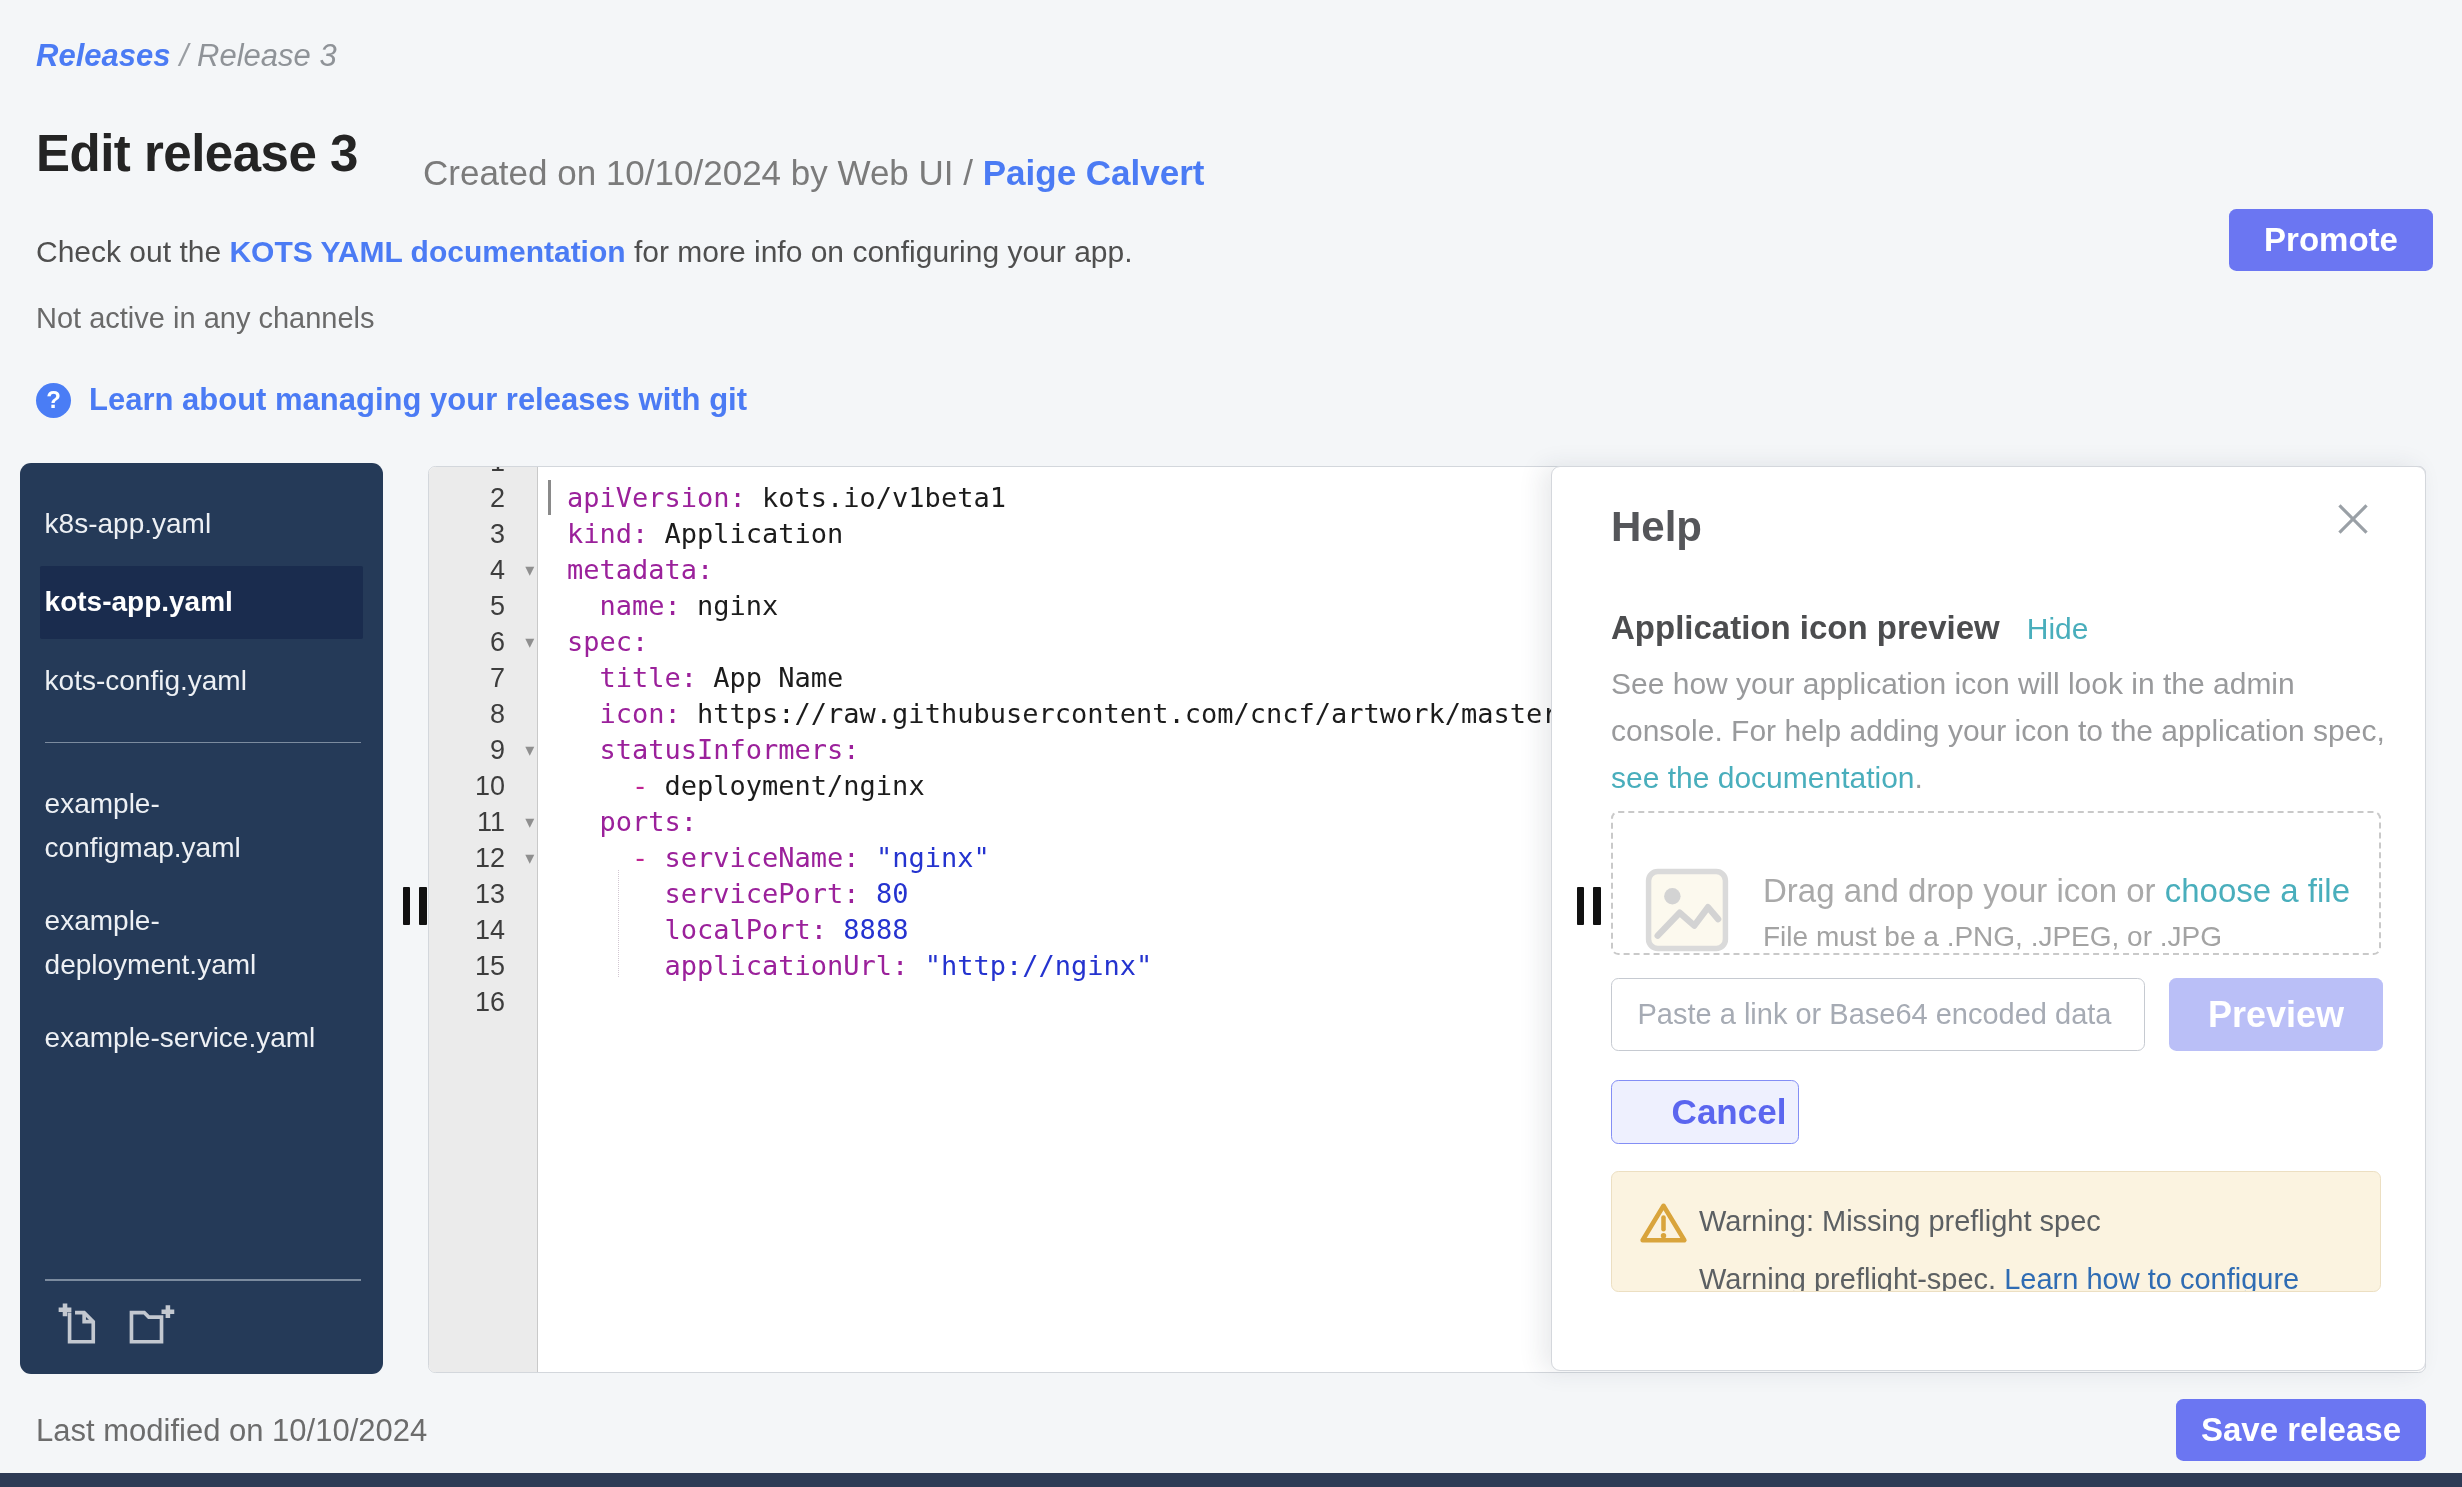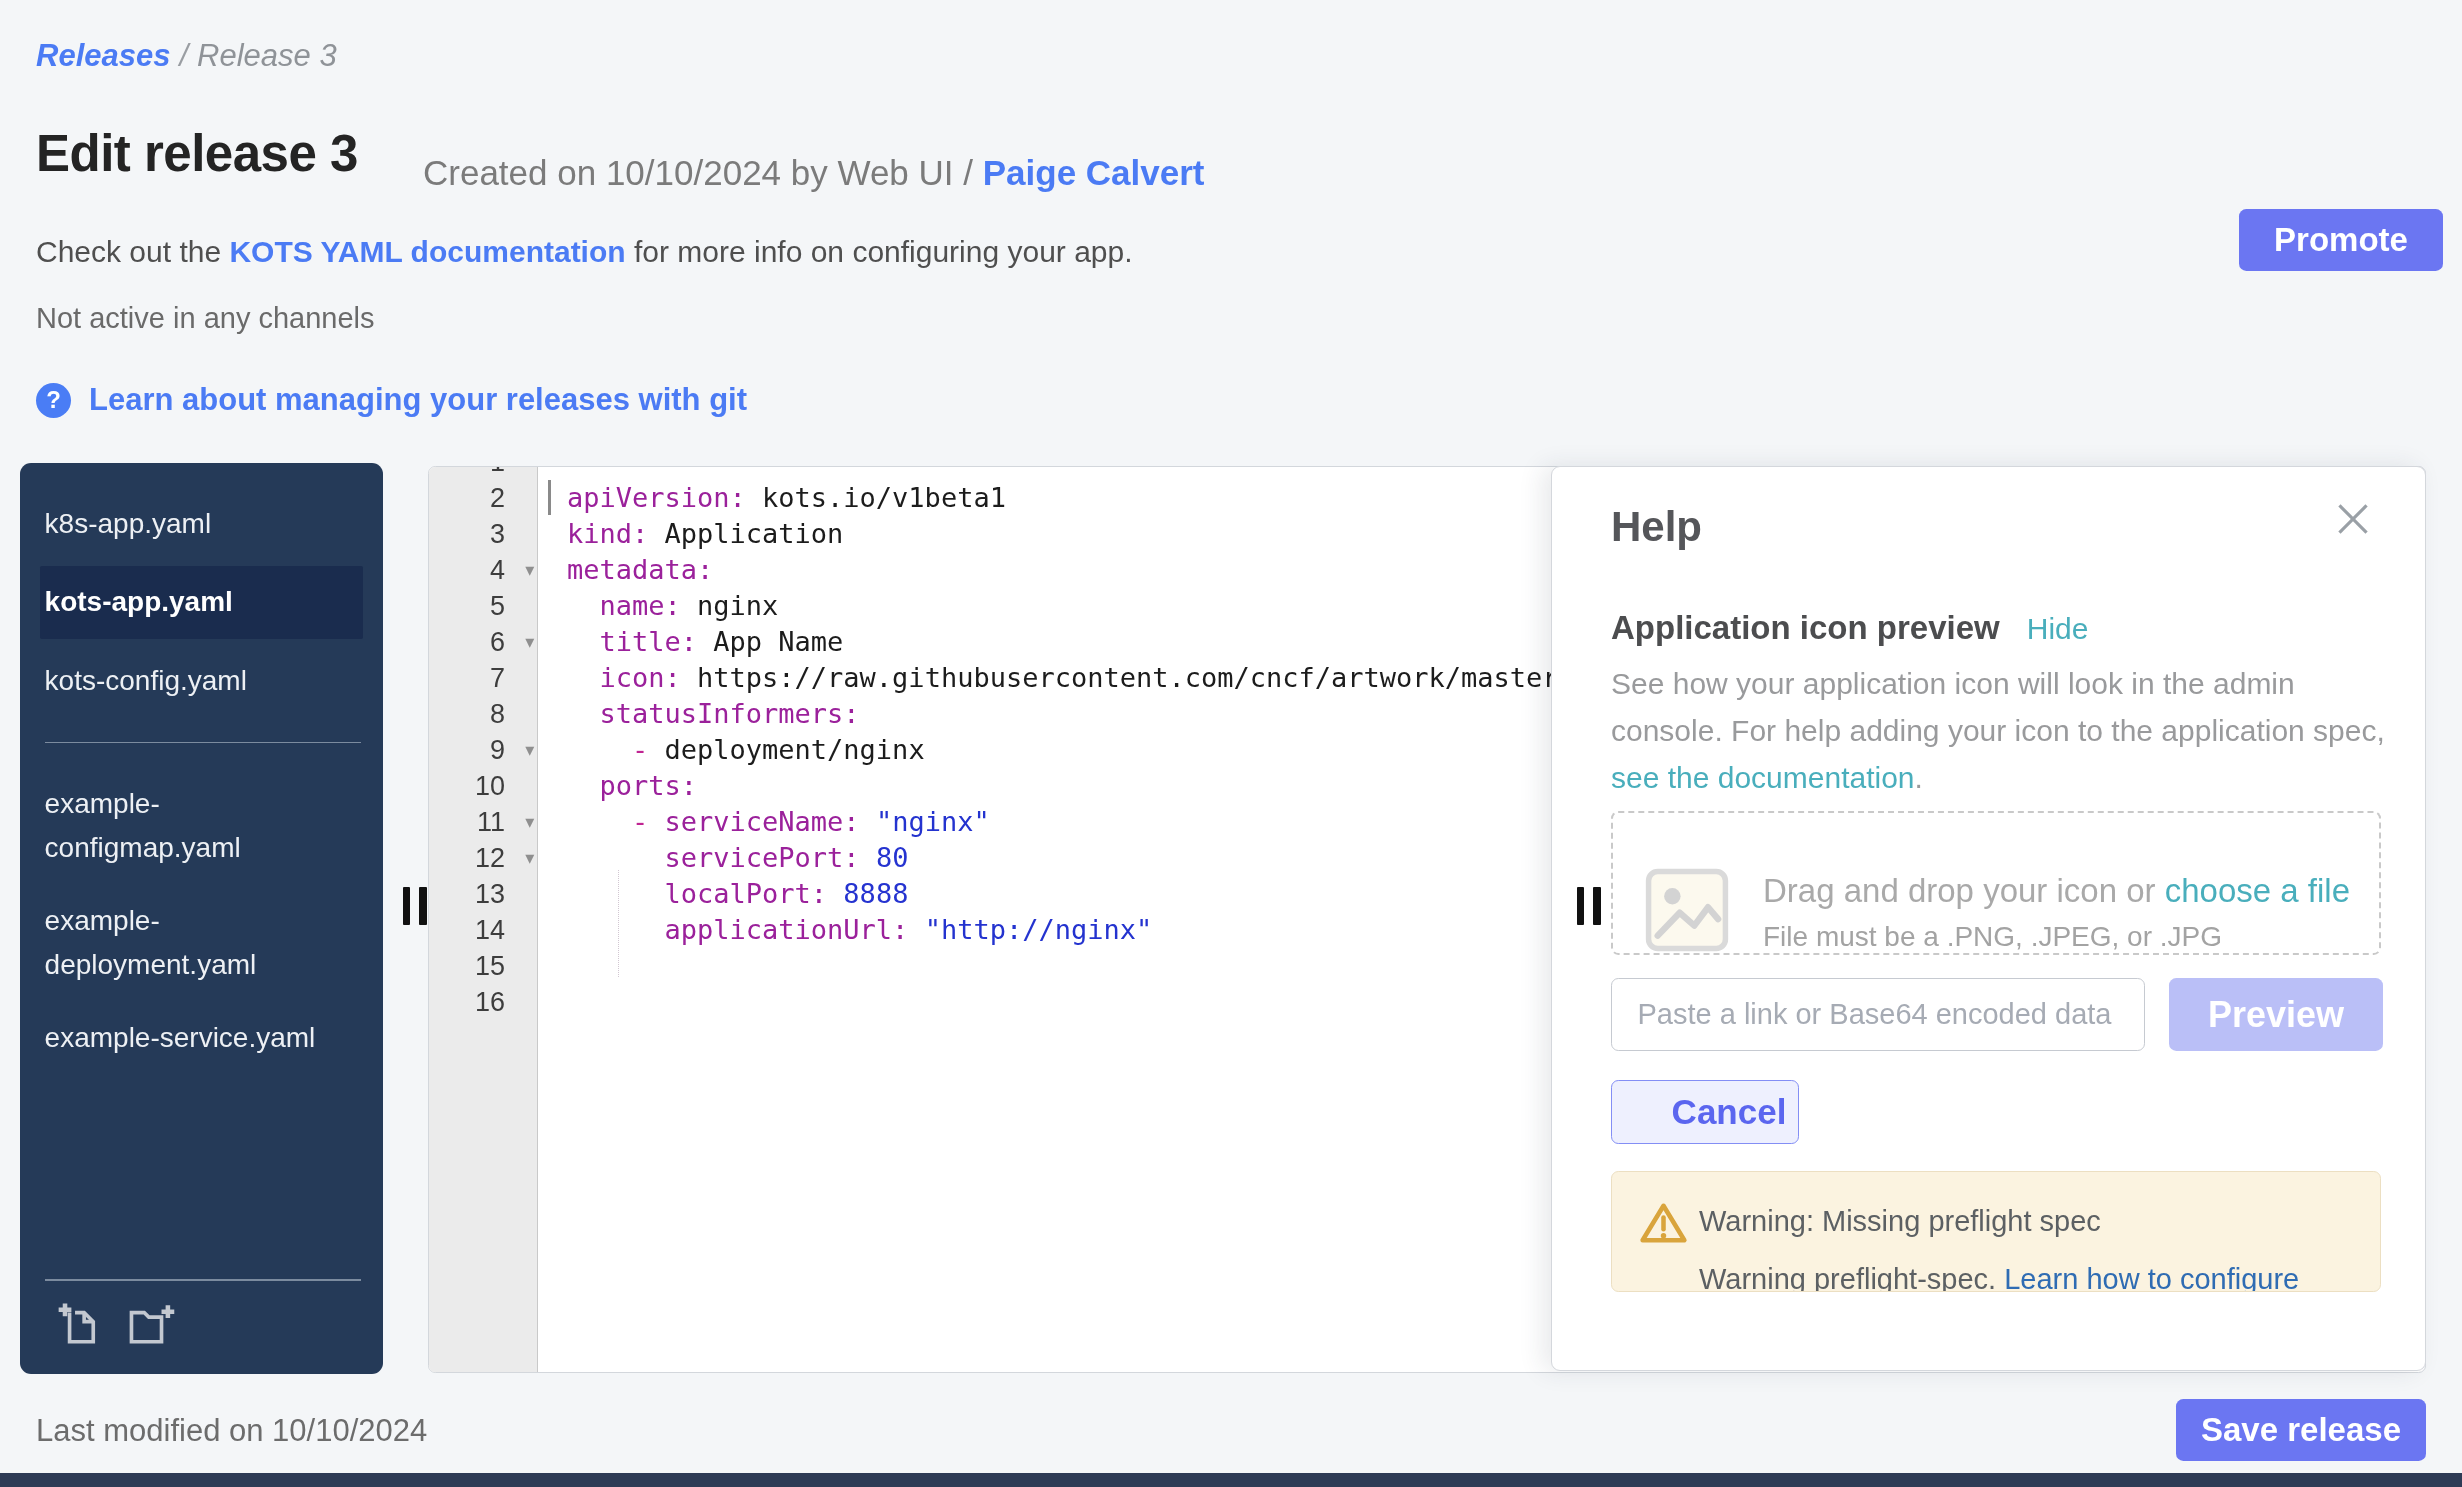--- a/index.html
+++ b/index.html
@@ -16,21 +16,21 @@
   .created-line .author { color:#4b7bf4; font-weight:600; cursor:pointer; }
   .docs-line { position:absolute; left:36px; top:235px; font-size:30px; color:#4f4f4f; }
   .docs-line .doc-link { color:#4b7bf4; font-weight:600; cursor:pointer; }
   .channel-status { position:absolute; left:36px; top:302px; font-size:29px; color:#6a6a6a; }
   .git-row { position:absolute; left:36px; top:382px; display:flex; align-items:center; gap:18px; cursor:pointer; }
   .q-icon { width:35px; height:35px; border-radius:50%; background:#4a7df5; color:#fff; font-size:24px; font-weight:700;
             display:flex; align-items:center; justify-content:center; }
   .git-link { font-size:31px; color:#4b7bf4; font-weight:600; }
 
   .btn { border:none; border-radius:7.3px; color:#fff; font-weight:700; font-family:"Liberation Sans",sans-serif; cursor:pointer; }
-  .promote-btn { position:absolute; left:2229px; top:209px; width:204px; height:62px; background:#6b76f2; font-size:33px;margin-left:10px; }
+  .promote-btn { position:absolute; left:2229px; top:209px; width:204px; height:62px; background:#6b76f2; font-size:33px; }
   .save-btn { position:absolute; left:2176px; top:1399px; width:250px; height:62px; background:#6b76f2; font-size:33px; }
 
   
   .file-sidebar { position:absolute; left:20px; top:463px; width:363px; height:911px; background:#253a58; border-radius:11px; }
   .file-list { position:absolute; left:0; top:24px; width:100%; }
   .file-item { position:relative; padding:14.6px 22px 14.6px 24.6px; font-size:28px; color:#edf0f4; cursor:pointer; line-height:44px; }
   .file-item .fname { display:inline-block; width:290px; overflow-wrap:break-word; }
   .file-item.selected { background:#1a2c4e; font-weight:700; color:#ffffff; margin:5.5px 20px 5.5px 20px; padding:14.6px 4.6px 14.6px 4.6px; border-radius:1.8px; }
   .sb-divider { height:1.8px; background:rgba(197,205,218,0.55); margin:24px 22px 24px 24.6px; }
   .sidebar-bottom { position:absolute; left:0; bottom:0; width:100%; }
@@ -181,20 +181,21 @@
             <div class="gutter-row"><span>15</span></div>
             <div class="gutter-row"><span>16</span></div>
           </div>
       </div>
       <div class="code-lines" id="code-lines">
           <div class="code-row"><span class="tk-key">---</span></div>
           <div class="code-row"><span class="tk-key">apiVersion:</span><span class="tk-txt"> kots.io/v1beta1</span></div>
           <div class="code-row"><span class="tk-key">kind:</span><span class="tk-txt"> Application</span></div>
           <div class="code-row"><span class="tk-key">metadata:</span></div>
           <div class="code-row"><span class="tk-txt">  </span><span class="tk-key">name:</span><span class="tk-txt"> nginx</span></div>
+          <div class="code-row"><span class="tk-key">spec:</span></div>
           <div class="code-row"><span class="tk-txt">  </span><span class="tk-key">title:</span><span class="tk-txt"> App Name</span></div>
           <div class="code-row"><span class="tk-txt">  </span><span class="tk-key">icon:</span><span class="tk-txt"> https://raw.githubusercontent.com/cncf/artwork/master.</span></div>
           <div class="code-row"><span class="tk-txt">  </span><span class="tk-key">statusInformers:</span></div>
           <div class="code-row"><span class="tk-txt">    </span><span class="tk-dash">- </span><span class="tk-txt">deployment/nginx</span></div>
           <div class="code-row"><span class="tk-txt">  </span><span class="tk-key">ports:</span></div>
           <div class="code-row"><span class="tk-txt">    </span><span class="tk-dash">- </span><span class="tk-key">serviceName:</span><span class="tk-str"> "nginx"</span></div>
           <div class="code-row"><span class="tk-txt">      </span><span class="tk-key">servicePort:</span><span class="tk-num"> 80</span></div>
           <div class="code-row"><span class="tk-txt">      </span><span class="tk-key">localPort:</span><span class="tk-num"> 8888</span></div>
           <div class="code-row"><span class="tk-txt">      </span><span class="tk-key">applicationUrl:</span><span class="tk-str"> "http://nginx"</span></div>
           <div class="code-row"></div>

